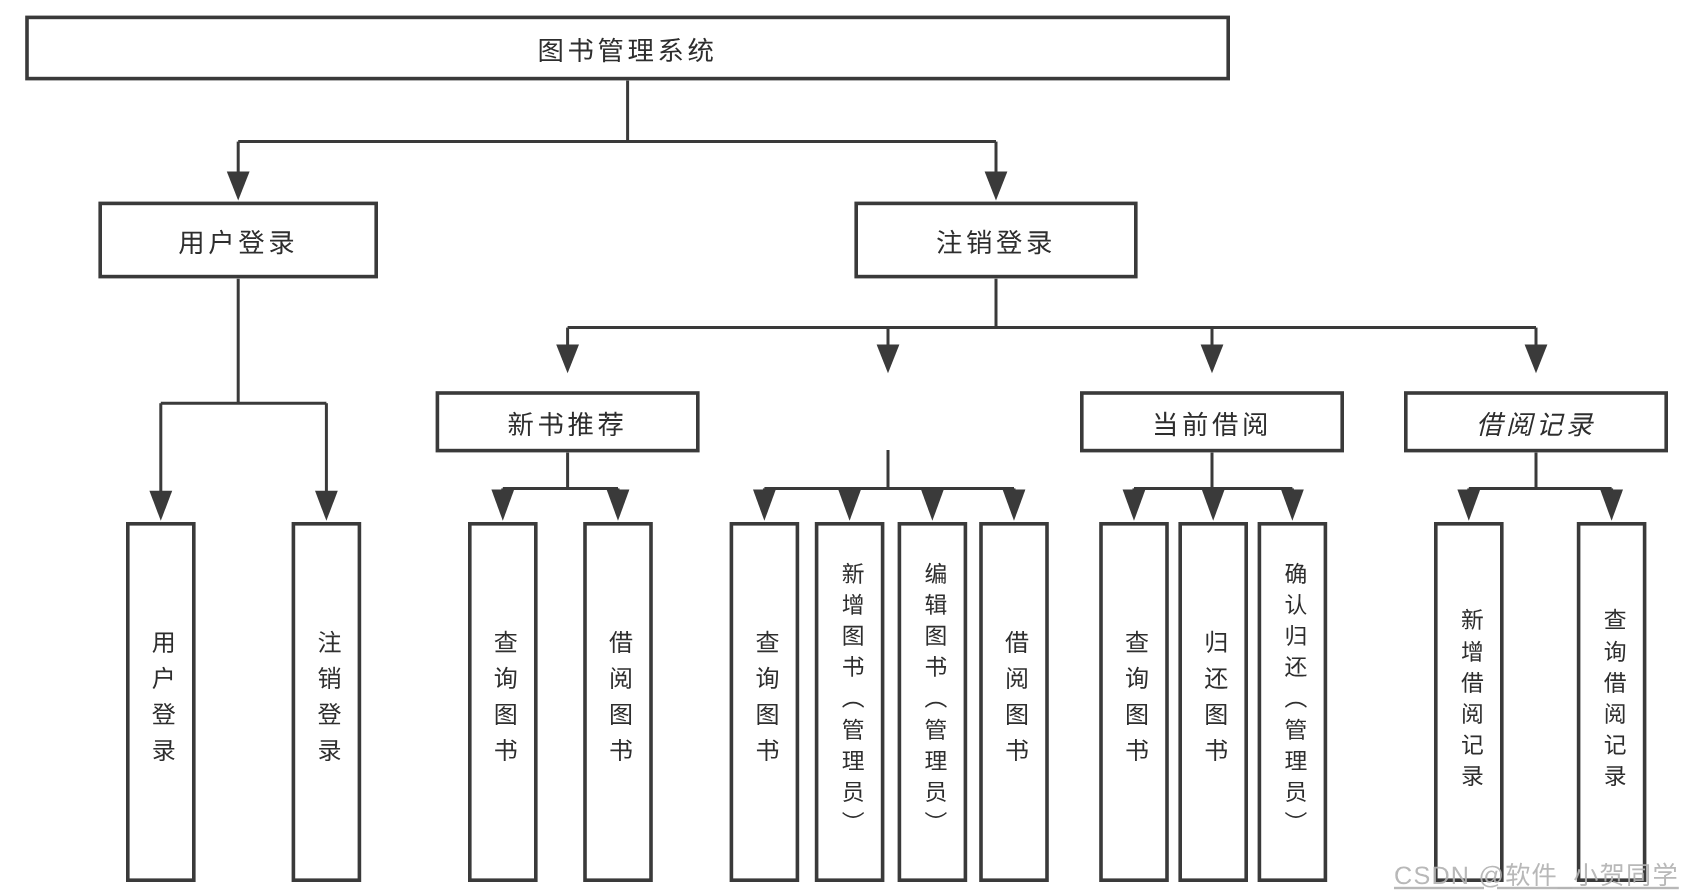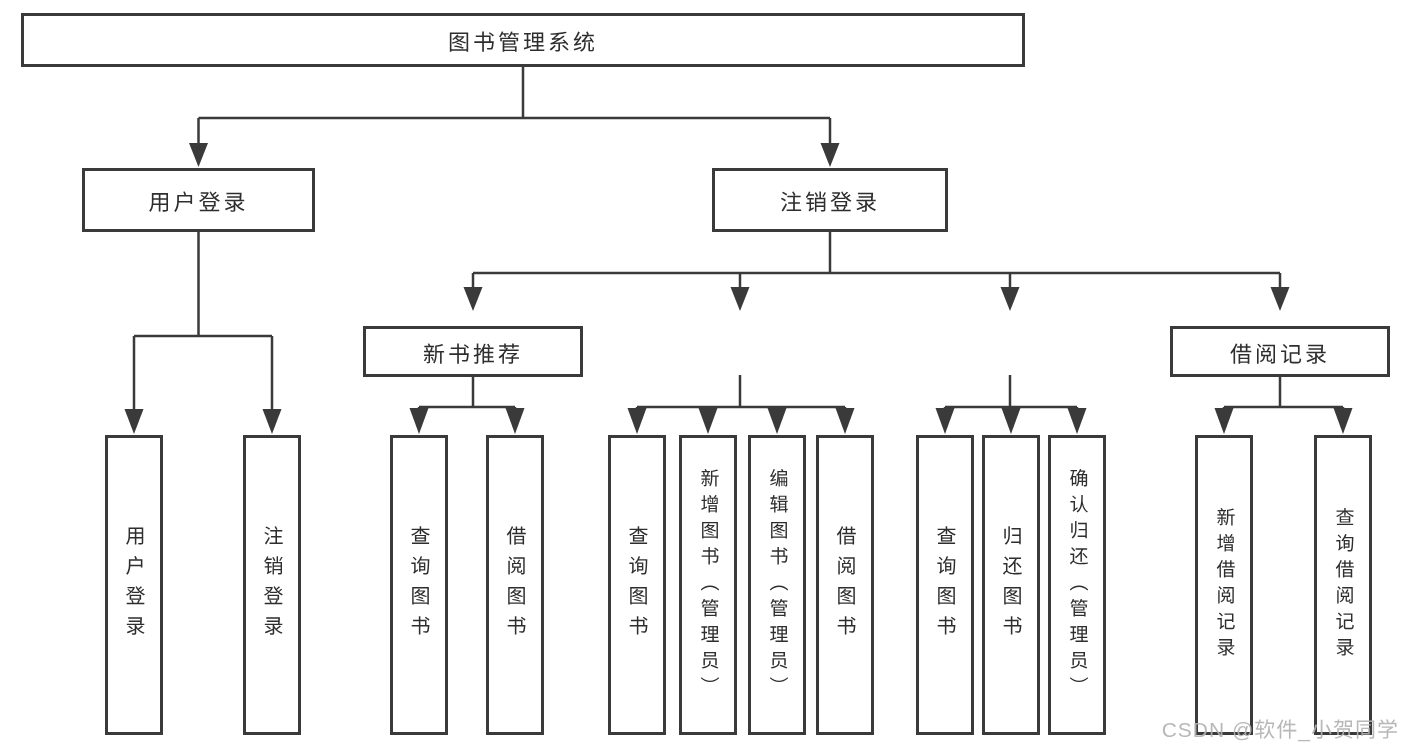--- a/index.html
+++ b/index.html
@@ -47,21 +47,21 @@
   
   #n-root  { left: 21px;  top: 13px;  width: 1004px; height: 54px; }
   
   #n-login { left: 82px;  top: 168px; width: 233px;  height: 64px; }
   #n-mgmt  { left: 712px; top: 168px; width: 236px;  height: 64px; }
   
   .l3 { top: 312px; height: 51px; width: 220px; margin-top: 14px; }
   #n-newbook { left: 363px; }
   #n-borrow  { left: 630px; }
   #n-current { left: 900px; }
-  #n-records { left: 1170px; }
+  #n-records { left: 1170px; font-style: italic; }
   
   #lf-g1a { left: 105px; }
   #lf-g1b { left: 243px; }
   #lf-g2a { left: 390px; }
   #lf-g2b { left: 486px; }
   #lf-g3a { left: 608px; }
   #lf-g3b { left: 679px; }
   #lf-g3c { left: 748px; }
   #lf-g3d { left: 816px; }
   #lf-g4a { left: 916px; }
@@ -82,20 +82,21 @@
 
   #watermark {
     position: absolute;
     right: 6px;
     bottom: 4px;
     font-size: 21px;
     color: rgba(178, 178, 178, 0.92);
     letter-spacing: 1px;
     z-index: 20;
     white-space: nowrap;
+    text-decoration: underline;
   }
 </style>
 </head>
 <body>
 
 <div id="canvas">
 
   <svg id="connectors" viewBox="0 0 1405 747" xmlns="http://www.w3.org/2000/svg">
 
     <line x1="523" y1="66" x2="523" y2="118"></line>
@@ -157,20 +158,21 @@
     <line x1="1343" y1="407" x2="1343" y2="412"></line>
     <polygon points="1333.5,408 1352.5,408 1343,434"></polygon>
   </svg>
 
   <div class="node hnode" id="n-root">图书管理系统</div>
 
   <div class="node hnode" id="n-login">用户登录</div>
   <div class="node hnode" id="n-mgmt">注销登录</div>
 
   <div class="node hnode l3" id="n-newbook">新书推荐</div>
+  <div class="node hnode l3" id="n-current">当前借阅</div>
   <div class="node hnode l3" id="n-records">借阅记录</div>
 
   <div class="node vnode" id="lf-g1a">用户登录</div>
   <div class="node vnode" id="lf-g1b">注销登录</div>
 
   <div class="node vnode" id="lf-g2a">查询图书</div>
   <div class="node vnode" id="lf-g2b">借阅图书</div>
 
   <div class="node vnode" id="lf-g3a">查询图书</div>
   <div class="node vnode long" id="lf-g3b">新增图书（管理员）</div>

